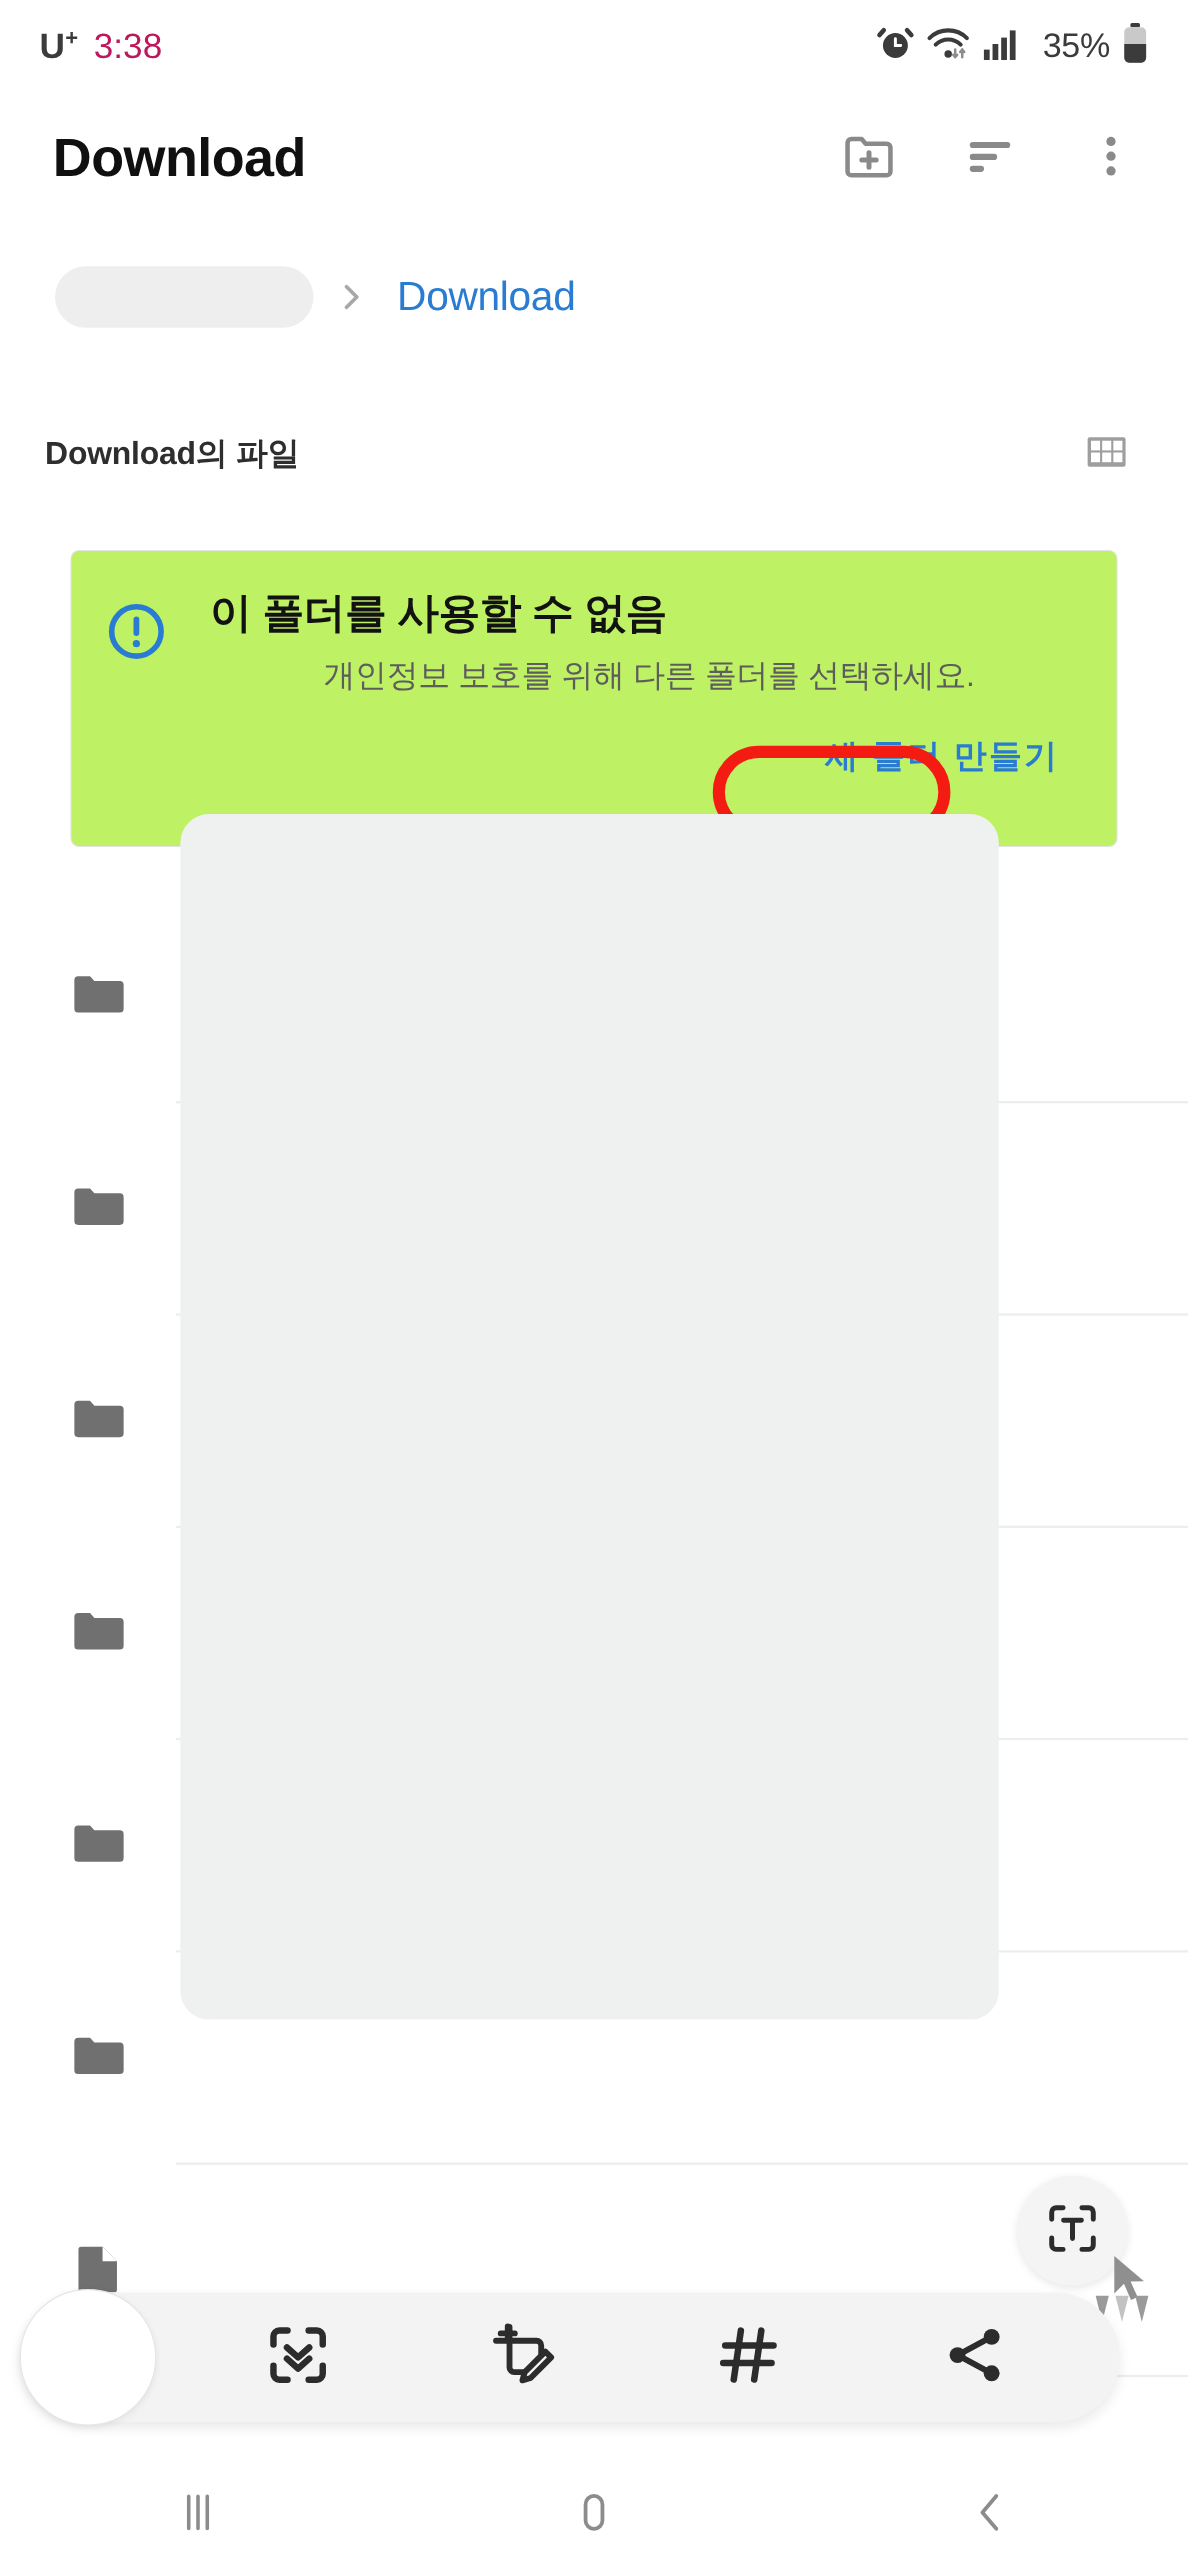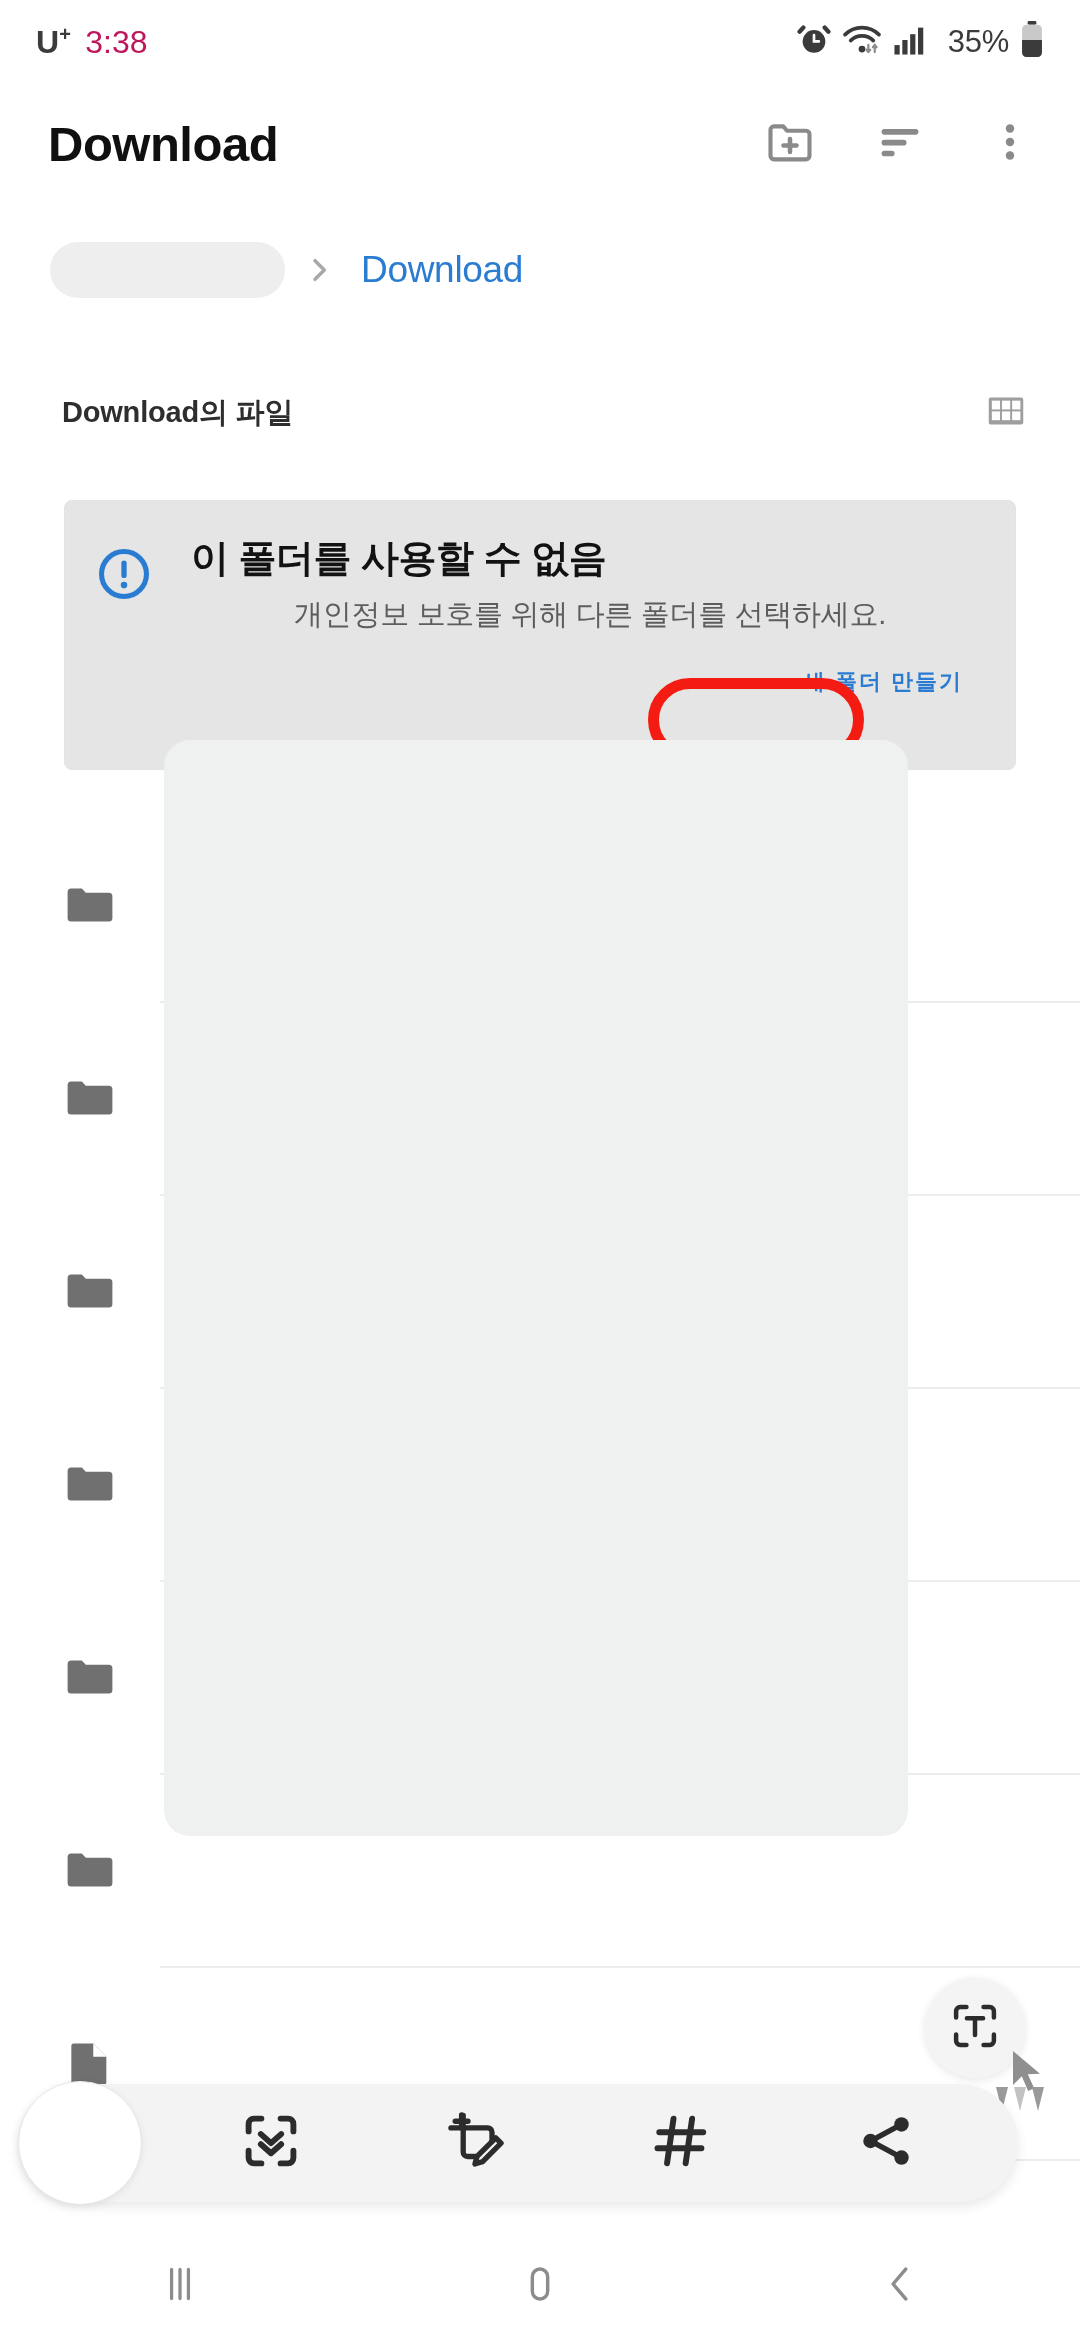--- a/index.html
+++ b/index.html
@@ -73,34 +73,34 @@
   #crumb-current {
     font-size: 37px; color: #2a7cd2; font-weight: 500;
     padding-left: 8px; letter-spacing: -.3px;
   }
 
   
   #section-header {
     position: absolute; top: 378px; left: 0;
     width: 1080px; height: 70px;
     display: flex; align-items: center;
-    padding: 0 46px 0 62px;
+    padding: 0 46px 0 41px;
   }
   #section-title {
     font-size: 29px; color: #2e2e2e; font-weight: 700;
     letter-spacing: -.2px;
   }
   #view-toggle { margin-left: auto; width: 56px; height: 56px;
     display: flex; align-items: center; justify-content: center; }
 
   
   #warning-card {
     position: absolute; top: 500px; left: 64px;
     width: 952px; height: 270px;
-    background: #e5e5e5;
+    background: #bef264;
     border: 1.5px solid #e3e3e3;
     border-radius: 8px;
     display: flex;
     padding: 36px 26px 0 30px;
   }
   #warn-icon-wrap { width: 92px; flex: none; padding-top: 8px; }
   #warn-body { flex: 1; padding-left: 4px; }
   #warn-title {
     font-size: 38px; font-weight: 700; color: #121212;
     letter-spacing: -.5px; line-height: 1.15;
@@ -109,21 +109,21 @@
     margin-top: 14px;
     font-size: 29px; color: #5d5d5d; font-weight: 400;
     letter-spacing: -.3px;
     text-align: center;
   }
   #warn-action-row {
     margin-top: 26px; display: flex; justify-content: flex-end;
     padding-right: 16px;
   }
   #create-folder-btn {
-    font-size: 22px; color: #2a7cd2; font-weight: 700;
+    font-size: 30px; color: #2a7cd2; font-weight: 700;
     letter-spacing: 2px; background: none; border: none;
     padding: 6px 10px; cursor: pointer;
     font-family: inherit;
   }
   
   #annotation-oval {
     position: absolute;
     left: 648px; top: 678px;
     width: 216px; height: 84px;
     border: 11px solid #f41c12;

